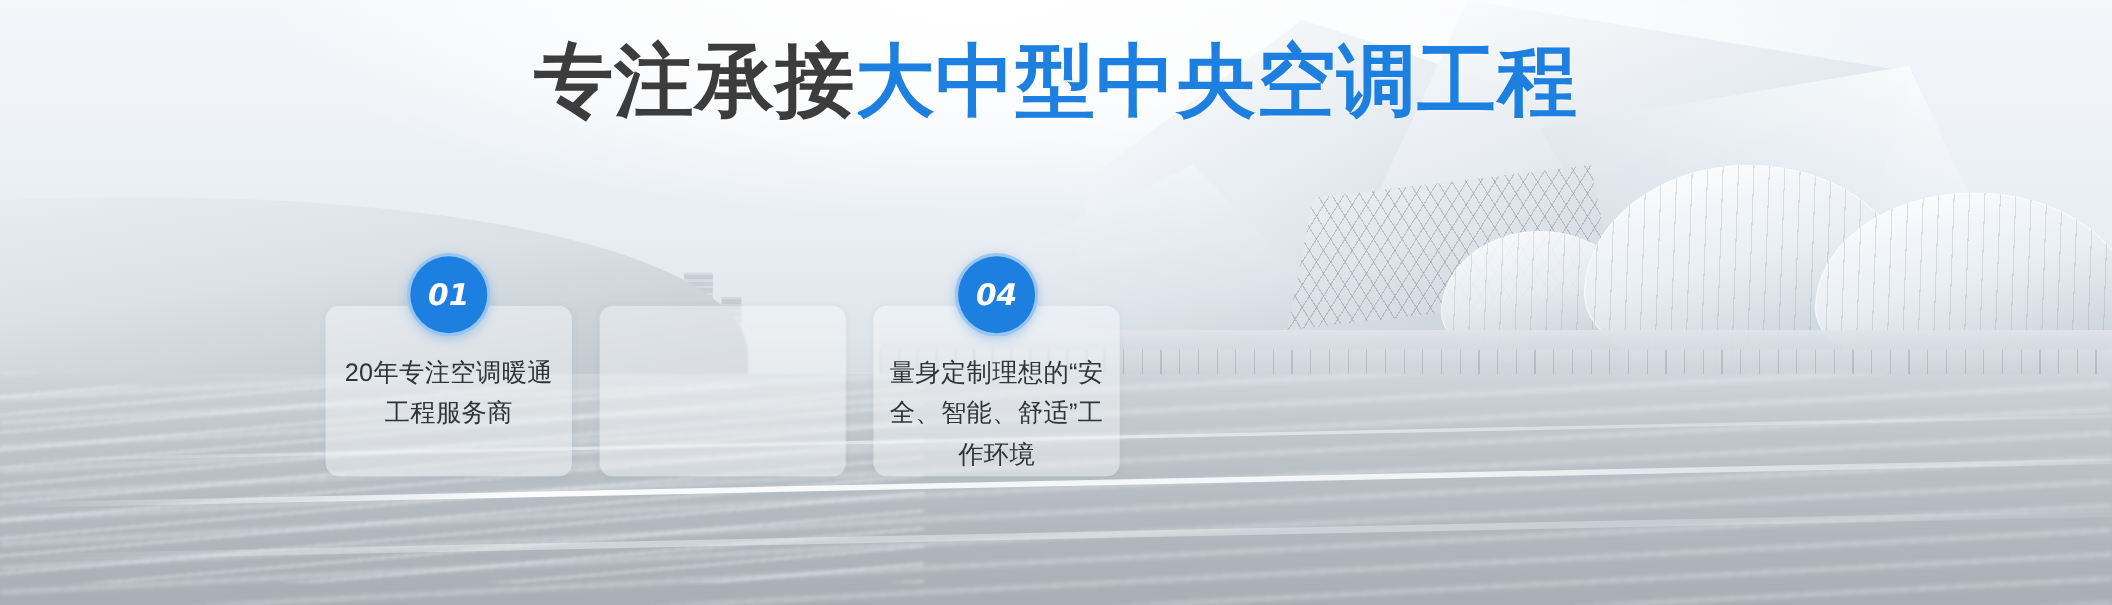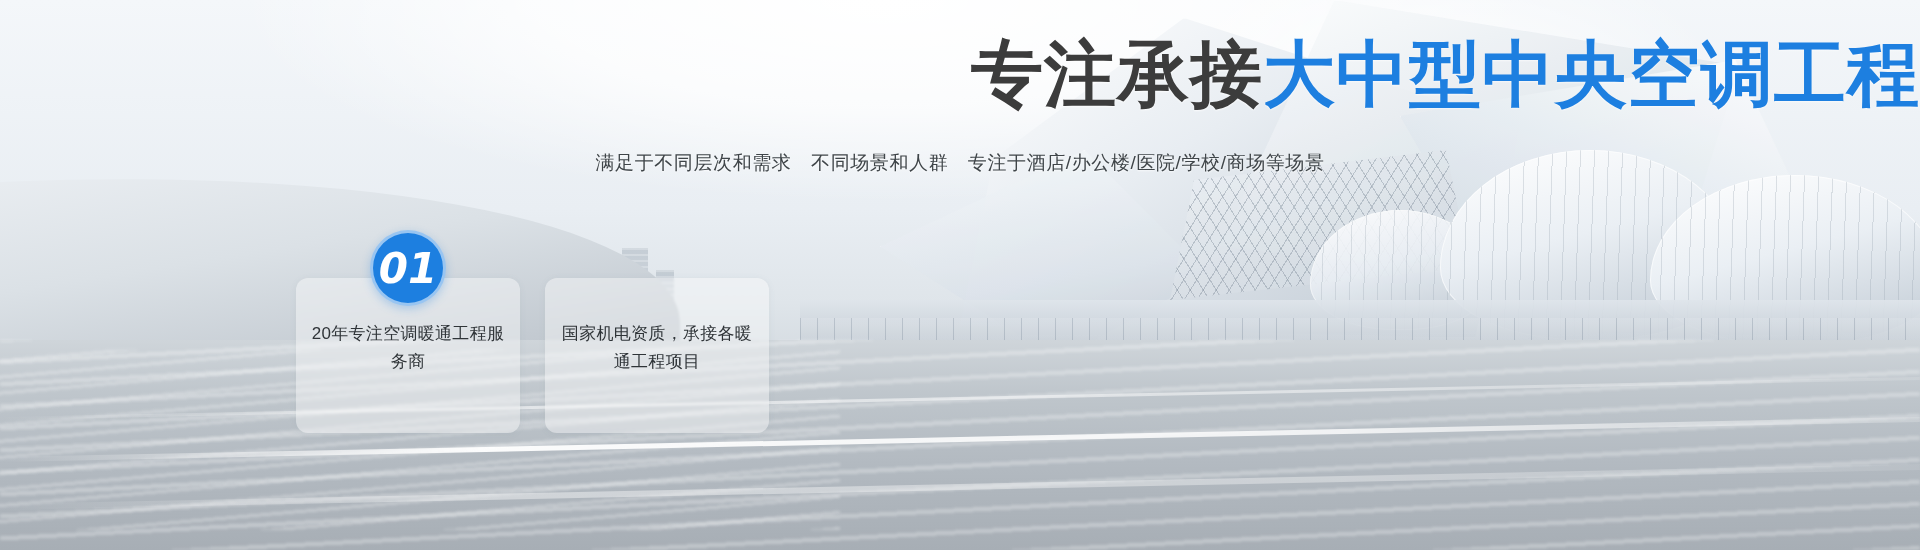--- a/index.html
+++ b/index.html
@@ -131,21 +131,21 @@
     background:linear-gradient(180deg,#dfe5eb 0%, #c8d0d8 60%, #b4bdc6 100%);
     opacity:.92;
   }
   .podium-glass {
     position:absolute; right:0; top:318px; width:1120px; height:26px;
     background:repeating-linear-gradient(90deg, rgba(120,134,150,.28) 0 1px, rgba(255,255,255,.12) 1px 17px);
   }
 
   
   .headline {
-    position:absolute; left:0; top:38px; width:1920px; text-align:right;
+    position:absolute; left:0; top:38px; width:1920px; text-align:center;
     white-space:nowrap; z-index:6;
   }
   .headline .h-main {
     font-size:72px; font-weight:bold; letter-spacing:1px;
     line-height:1; display:inline-block;
   }
   .h-dark { color:#3c3c3c; text-shadow:0 1px 2px rgba(255,255,255,.8); }
   .h-blue { text-shadow:0 1px 2px rgba(255,255,255,.6); }
 
   .subline {
@@ -169,26 +169,26 @@
   .badge {
     position:absolute; left:50%; top:-48px; transform:translateX(-50%);
     width:76px; height:76px; border-radius:50%;
     background:#1d7fe0;
     border:3px solid rgba(255,255,255,.55);
     display:flex; align-items:center; justify-content:center;
     box-shadow:0 3px 10px rgba(29,127,224,.28);
   }
   .badge span {
     font-family:"DejaVu Sans", sans-serif;
-    font-size:42px; font-weight:bold; font-style:italic;
+    font-size:27px; font-weight:bold; font-style:italic;
     color:#ffffff; letter-spacing:0px;
   }
   .card-text {
     position:absolute; left:14px; right:14px; top:42px;
-    text-align:center; font-size:17px; line-height:1.62;
+    text-align:center; font-size:23px; line-height:1.62;
     color:#2f3438; letter-spacing:.3px;
   }
 </style>
 </head>
 <body>
 
 <div id="banner">
 
   <div class="sky-glow"></div>
   <div class="sky-glow2"></div>
@@ -242,31 +242,35 @@
   <div class="ground-streak"></div>
   <div class="ground-line b"></div>
   <div class="ground-line"></div>
   <div class="ground-line c"></div>
   <div class="road-blur"></div>
 
   <div class="headline">
     <span class="h-main h-dark" style="color: rgb(60, 60, 60);">专注承接</span><span class="h-main h-blue" style="color: rgb(29, 127, 224);">大中型中央空调工程</span>
   </div>
 
-  <div class="subline">满足于不同层次和需求　不同场景和人群　专注于酒店/办公楼/医院/学校/商场等场景</div>
 
   <div class="cards">
 
     <div class="card">
       <div class="badge" style="background: rgb(29, 127, 224);">
         <span>01</span>
       </div>
       <div class="card-text">20年专注空调暖通工程服务商</div>
     </div>
 
 
     <div class="card">
-      <div class="card-text">国家机电资质，承接各暖通工程项目</div>
     </div>
 
+    <div class="card">
+      <div class="badge" style="background: rgb(29, 127, 224);">
+        <span>04</span>
+      </div>
+      <div class="card-text">量身定制理想的“安全、智能、舒适”工作环境</div>
+    </div>
 
   </div>
 </div>
 
 </body></html>

